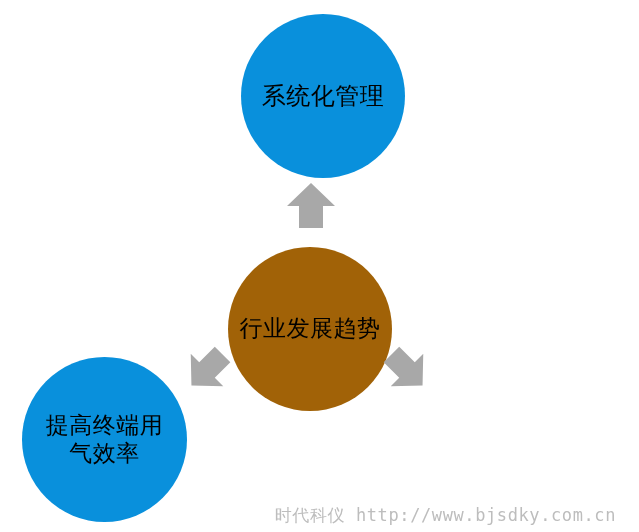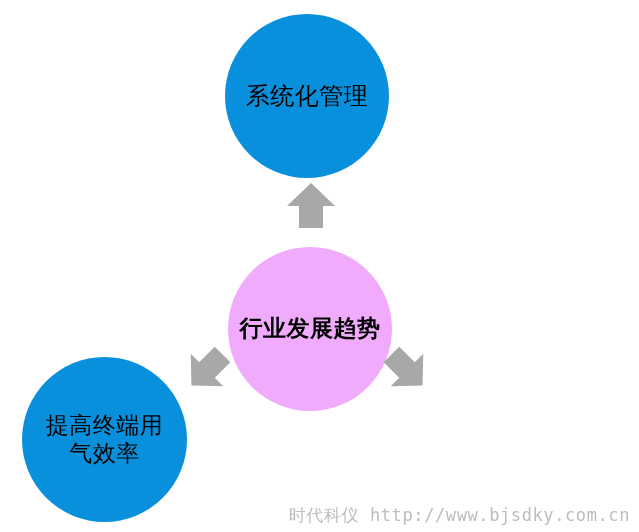--- a/index.html
+++ b/index.html
@@ -31,21 +31,21 @@
     user-select: none;
   }
   .node-label {
     display: block;
     white-space: pre-line;
     padding: 0 6px;
   }
 
   
   #node-top {
-    left: 225px;
+    left: 241px;
     top: 14px;
     width: 164px;
     height: 164px;
     font-size: 24px;
   }
   #node-center {
     left: 228px;
     top: 247px;
     width: 164px;
     height: 164px;
@@ -90,21 +90,21 @@
     height: 48px;
   }
 
   
   #watermark {
     position: absolute;
     left: 16px;
     right: 0;
     bottom: 5px;
     text-align: right;
-    padding-right: 9px;
+    padding-right: 23px;
     color: #bdbdbd;
     font-size: 17px;
     font-family: "DejaVu Sans Mono", "Liberation Mono", monospace;
     letter-spacing: 0.6px;
     white-space: nowrap;
     user-select: none;
   }
 </style>
 </head>
 <body>
@@ -112,21 +112,21 @@
 <div id="stage" style="background: rgb(255, 255, 255);">
 
   <div class="node" id="node-top" style="background: rgb(9, 144, 220); color: rgb(0, 0, 0);">
     <span class="node-label">系统化管理</span>
   </div>
 
   <svg class="arrow" id="arrow-up" viewBox="0 0 50 48" aria-hidden="true">
     <polygon points="25,2 49,25 37,25 37,47 13,47 13,25 1,25" fill="#a8a8a8"></polygon>
   </svg>
 
-  <div class="node" id="node-center" style="background: #f0abfc; color: rgb(0, 0, 0); font-weight: bold;">
+  <div class="node" id="node-center" style="background: #a16207; color: rgb(0, 0, 0);">
     <span class="node-label">行业发展趋势</span>
   </div>
 
   <svg class="arrow" id="arrow-down-left" viewBox="0 0 48 48" aria-hidden="true">
     <g transform="rotate(-135 24 24)">
       <polygon points="24,2 47,24 35,24 35,46 13,46 13,24 1,24" fill="#a8a8a8"></polygon>
     </g>
   </svg>
 
   <svg class="arrow" id="arrow-down-right" viewBox="0 0 48 48" aria-hidden="true">

